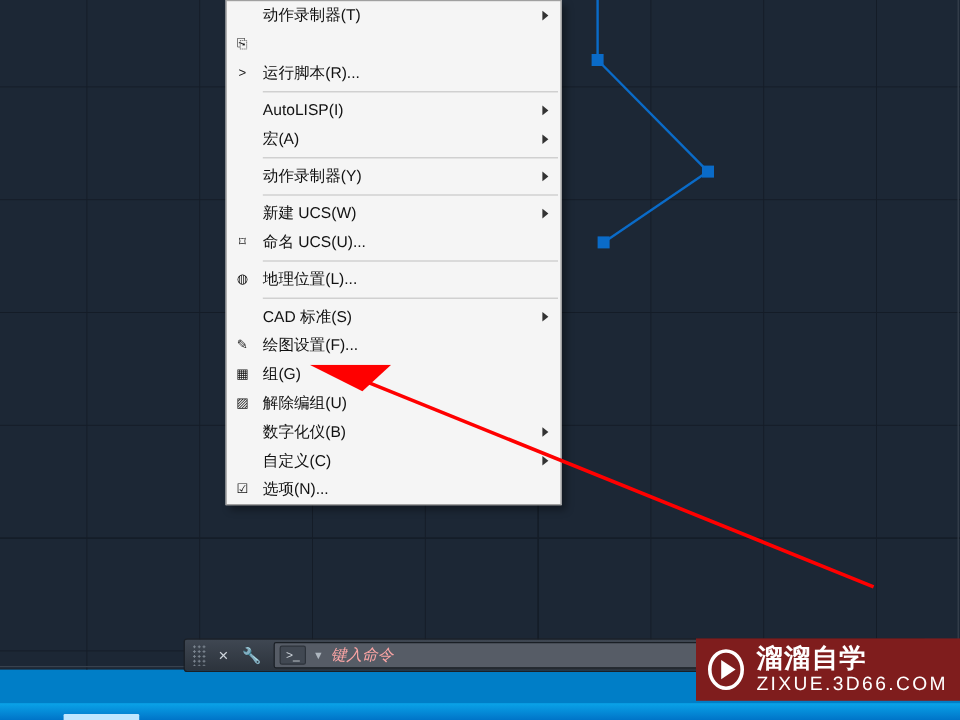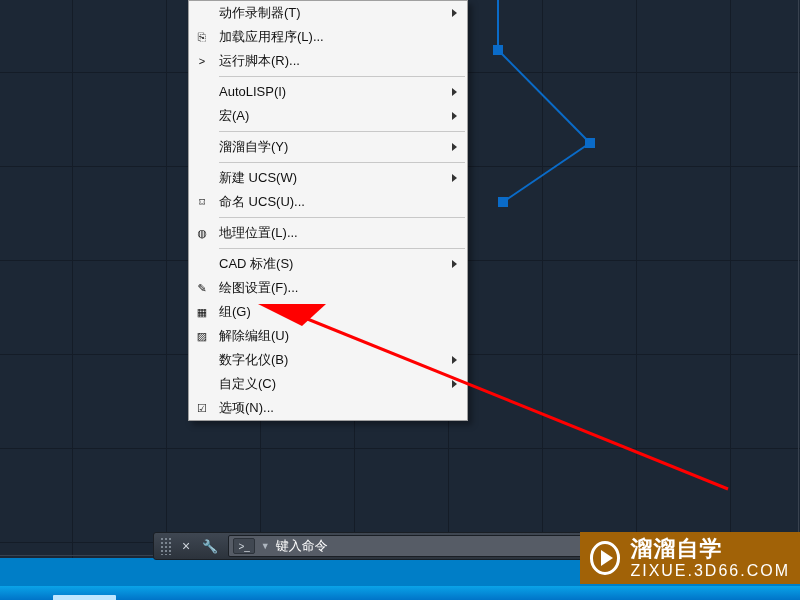--- a/index.html
+++ b/index.html
@@ -76,29 +76,29 @@
     .cmd-input-area{
       display:flex; align-items:center; flex:1;
       background:#565c66; border:1px solid #1a1f25; border-radius:2px;
       height:22px; padding:0 4px; gap:6px;
     }
     .cmd-chevron{
       background:#414852; color:#cfd5dc; font-size:10px;
       padding:0 4px; border:1px solid #2c323a; border-radius:2px;
       height:16px; display:flex; align-items:center; cursor:pointer;
     }
-    .cmd-placeholder{ color:#ffffff; }
+    .cmd-placeholder{ color:#fca5a5; font-style:italic; }
     .cmd-tri{
       margin-left:auto; color:#aeb6bf; font-size:10px; cursor:pointer;
     }
     
     .badge{
       position:absolute; right:0; bottom:16px;
       width:220px; height:52px;
-      background:#a16207; color:#fff;
+      background:#7f1d1d; color:#fff;
       display:flex; align-items:center; gap:10px; padding:6px 10px;margin-top:12px;
     }
     .badge-play{
       width:34px; height:34px; border:3px solid #fff; border-radius:50%;
       display:flex; align-items:center; justify-content:center;
     }
     .badge-play::before{
       content:""; display:block; width:0; height:0;
       border-left:12px solid #fff; border-top:8px solid transparent;
       border-bottom:8px solid transparent; margin-left:3px;
@@ -130,36 +130,35 @@
   <rect class="grip" x="117" y="138" width="10" height="10"></rect>
   <rect class="grip" x="30" y="197" width="10" height="10"></rect>
 </svg>
 
 <div class="ctx" id="ctx">
     <div class="it sub">
       <span>动作录制器(T)</span>
     </div>
     <div class="it">
       <span class="ic">⎘</span>
-      <span>加载应用程序(L)...</span>
     </div>
     <div class="it">
       <span class="ic">&gt;</span>
       <span>运行脚本(R)...</span>
     </div>
     <div class="sep"></div>
     <div class="it sub">
       <span>AutoLISP(I)</span>
     </div>
     <div class="it sub">
       <span>宏(A)</span>
     </div>
     <div class="sep"></div>
     <div class="it sub">
-      <span>溜溜自学(Y)</span>
+      <span>动作录制器(Y)</span>
     </div>
     <div class="sep"></div>
     <div class="it sub">
       <span>新建 UCS(W)</span>
     </div>
     <div class="it">
       <span class="ic">⌑</span>
       <span>命名 UCS(U)...</span>
     </div>
     <div class="sep"></div>

